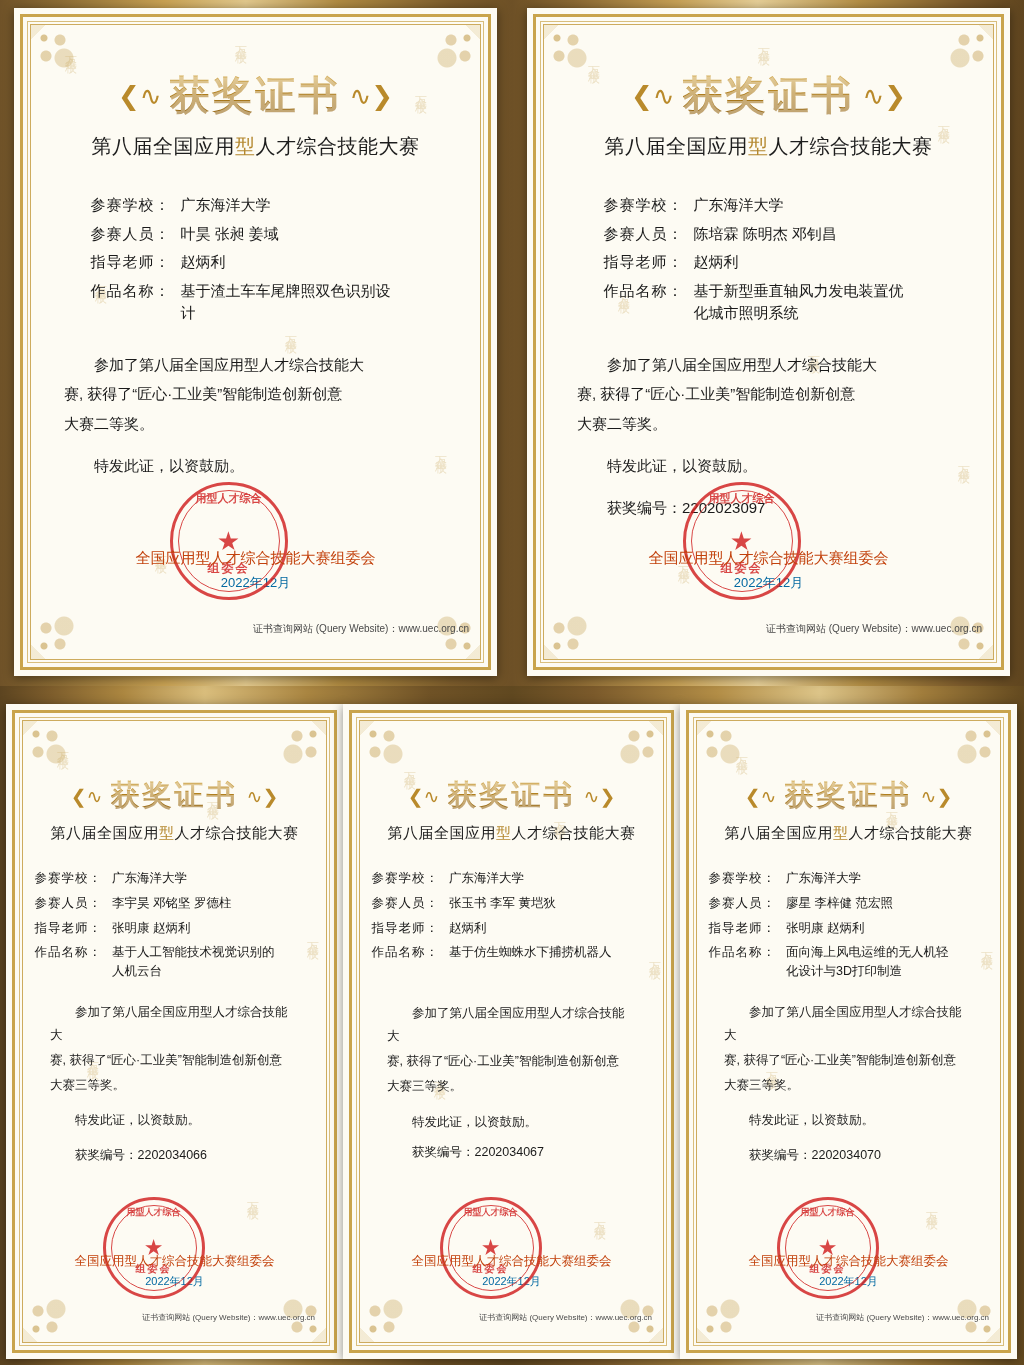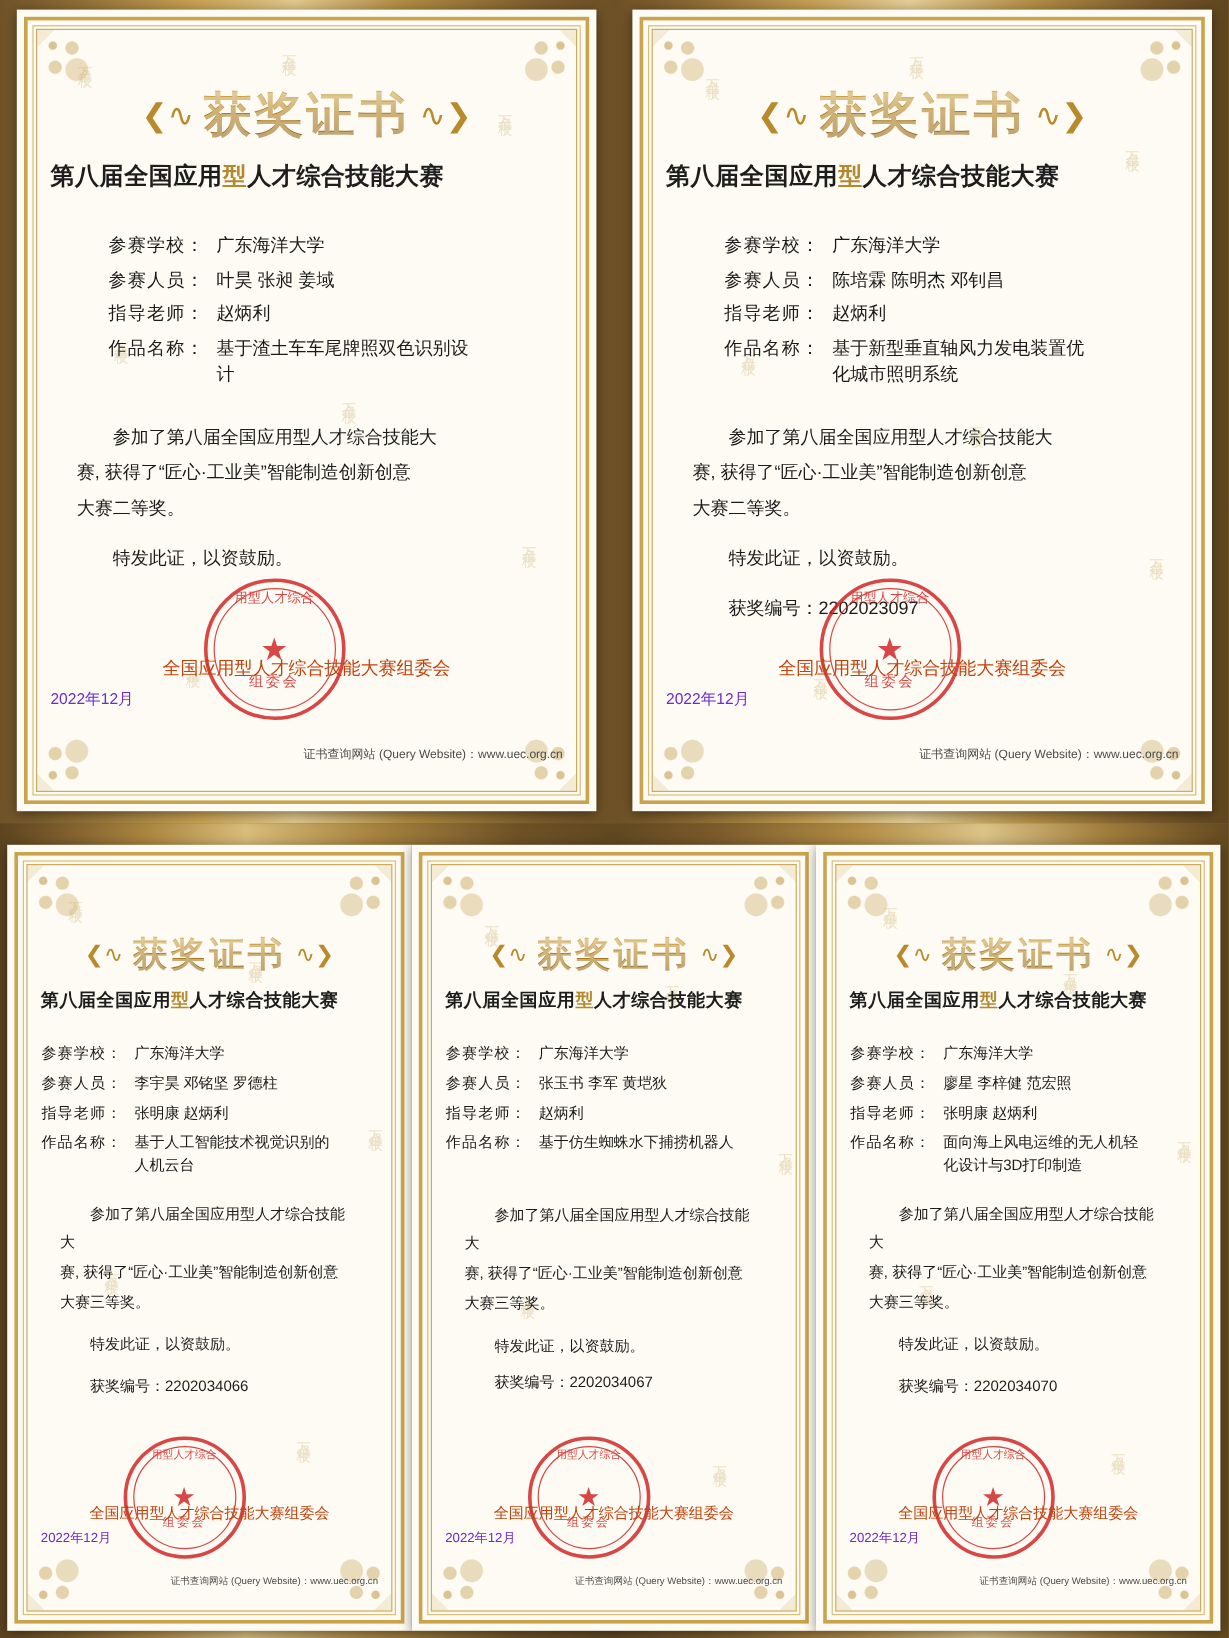--- a/index.html
+++ b/index.html
@@ -68,50 +68,50 @@
   .title-row{display:flex;align-items:center;justify-content:center;gap:8px;}
   .title-main{
     font-weight:bold;color:#9a6c18;
     background:linear-gradient(180deg,#e3c171 0%,#b07f1f 45%,#8a5d12 100%);
     -webkit-background-clip:text;background-clip:text;color:transparent;
     text-shadow:0 1px 0 rgba(255,255,255,.4);
     letter-spacing:3px;
   }
   .swirl{color:#b98a2b;font-size:20px;line-height:1;}
   .subtitle{
-    text-align:left;font-weight:bold;color:#1d1d1d;letter-spacing:.5px;
+    text-align:center;font-weight:normal;color:#1d1d1d;letter-spacing:.5px;
   }
   .subtitle .hl{color:#b4882f;}
 
   .fields{margin:0 auto;}
   .field{display:flex;margin-bottom:6px;line-height:1.5;color:#1a1a1a;}
   .field .lbl{white-space:nowrap;letter-spacing:1px;}
   .field .val{padding-left:10px;}
 
   .body-text{color:#1a1a1a;line-height:1.85;}
   .body-text p{margin:0 0 2px 0;}
   .indent{text-indent:2em;}
 
   .issuer{text-align:center;color:#c2410c;line-height:1.6;position:relative;}
-  .date{color:#6d28d9;}
+  .date{text-align:center;color:#0369a1;}
 
   .seal{
     position:absolute;border-radius:50%;
     border:3px solid #d01f1f;color:#d01f1f;
     opacity:.82;
   }
   .seal .ring{
     position:absolute;inset:5px;border:1px solid #d01f1f;border-radius:50%;
   }
   .seal .star{
     position:absolute;left:50%;top:50%;transform:translate(-50%,-50%);
     color:#d01f1f;line-height:1;
   }
   .seal .arc{
-    position:absolute;left:0;right:0;text-align:center;font-weight:normal;
+    position:absolute;left:0;right:0;text-align:center;font-weight:bold;
     white-space:nowrap;
   }
   .seal .arc-top{top:6px;}
   .seal .arc-bottom{bottom:20px;letter-spacing:2px;}
 
   .footer{
     text-align:right;color:#4a4a4a;border-top:0;
   }
 
   

